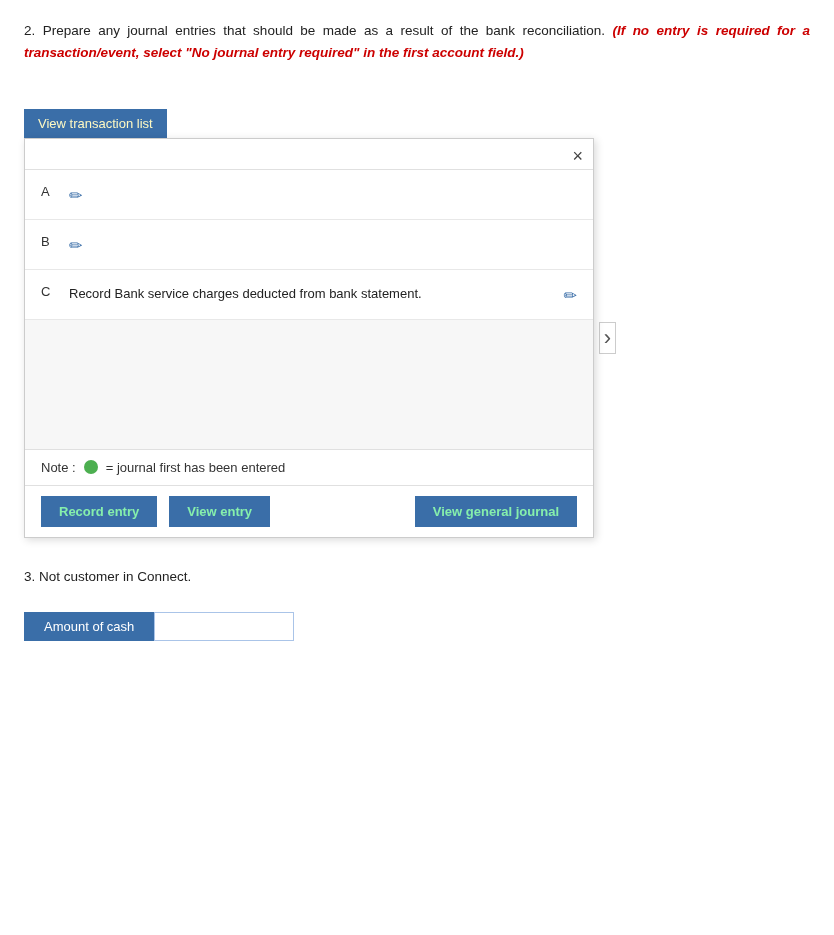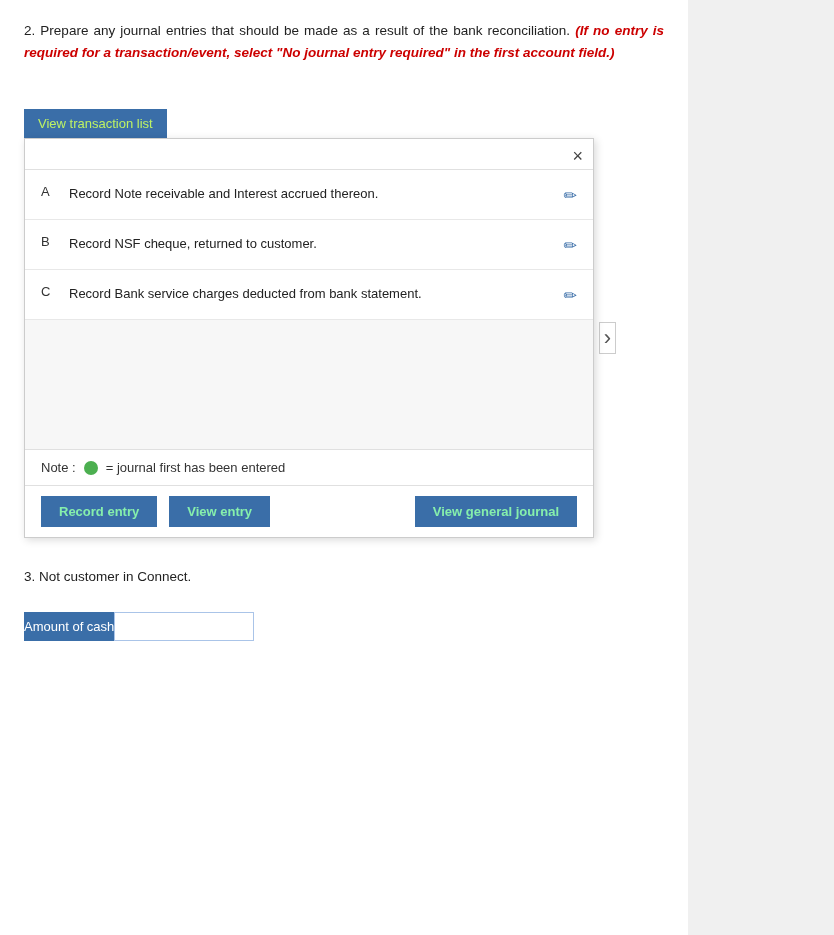--- a/index.html
+++ b/index.html
@@ -6,40 +6,40 @@
     body {
       font-family: Arial, sans-serif;
       font-size: 14px;
       background: #f0f0f0;
       width: 834px;
       min-height: 935px;
       color: #222;
     }
     .page {
       background: #fff;
-      width: 688px;
+      width: 834px;
       min-height: 935px;
       padding: 20px 24px 30px 24px;
     }
     .question-block {
       margin-bottom: 18px;
     }
     .question-text {
       font-size: 13.5px;
       line-height: 1.6;
       text-align: justify;
     }
     .question-text .red-bold {
       color: #cc0000;
       font-weight: bold;
       font-style: italic;
     }
     .view-transaction-btn {
       background: #3a6ea8;
-      color: #bef264;
+      color: #fef9c3;
       border: none;
       padding: 7px 14px;
       font-size: 13px;
       cursor: pointer;
       margin-top: 14px;
       margin-bottom: 0;
     }
     .popup-overlay {
       position: relative;
       width: 100%;
@@ -96,21 +96,21 @@
       margin-top: 2px;
     }
     .empty-area {
       height: 130px;
       background: #f7f7f7;
       border-bottom: 1px solid #e0e0e0;
     }
     .note-bar {
       padding: 10px 16px;
       display: flex;
-      align-items: flex-end;
+      align-items: flex-start;
       gap: 8px;
       font-size: 13px;
       color: #333;
       border-bottom: 1px solid #e0e0e0;
     }
     .green-dot {
       display: inline-block;
       width: 14px;
       height: 14px;
       background: #4caf50;
@@ -187,21 +187,21 @@
     }
     .amount-row {
       margin-top: 24px;
       display: flex;
       align-items: center;
       gap: 0;
     }
     .amount-label {
       background: #3a6ea8;
       color: #fff;
-      padding: 7px 0;
+      padding: 7px 20px;
       font-size: 13px;
       white-space: nowrap;
     }
     .amount-input {
       border: 1px solid #aac4e8;
       padding: 6px 8px;
       font-size: 13px;
       width: 140px;
       outline: none;
     }
@@ -235,27 +235,25 @@
       <div class="popup-container">
 
         <div class="popup-header">
           <button class="close-btn">×</button>
         </div>
 
         <div class="transaction-list">
 
           <div class="transaction-item">
             <span class="letter">A</span>
-            <span class="desc">Record Note receivable and Interest accrued thereon.</span>
             <span class="edit-icon">✏</span>
           </div>
 
           <div class="transaction-item">
             <span class="letter">B</span>
-            <span class="desc">Record NSF cheque, returned to customer.</span>
             <span class="edit-icon">✏</span>
           </div>
 
           <div class="transaction-item">
             <span class="letter">C</span>
             <span class="desc">Record Bank service charges deducted from bank statement.</span>
             <span class="edit-icon">✏</span>
           </div>
 
         </div>

